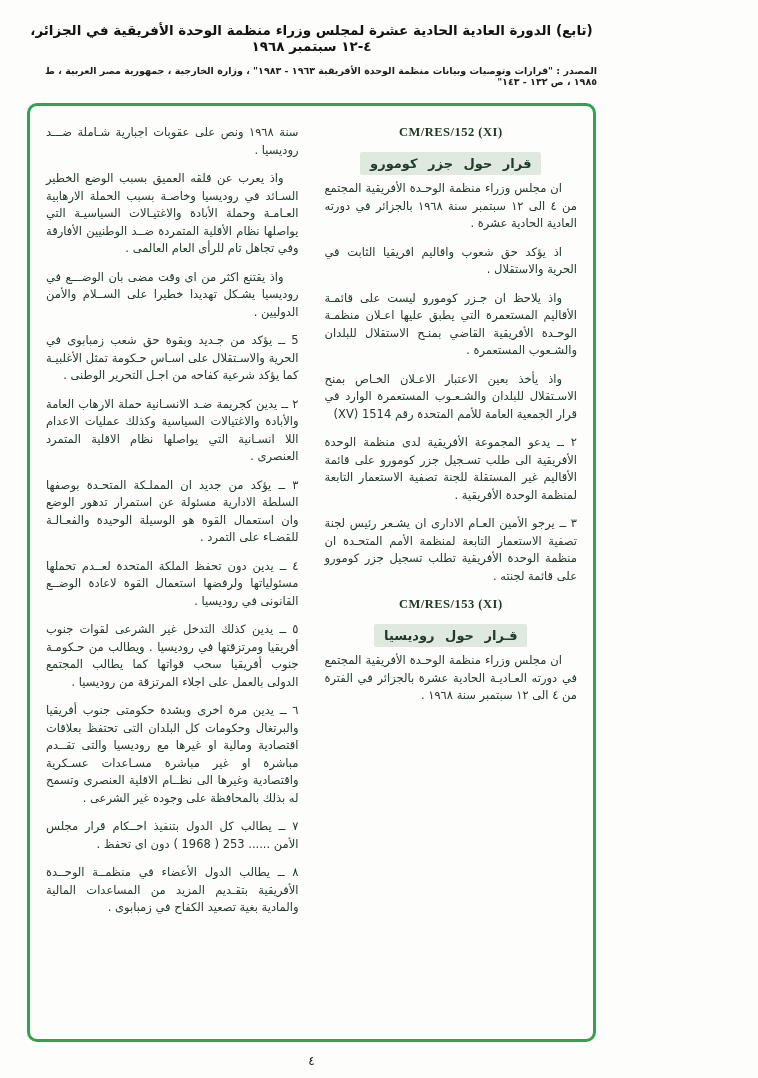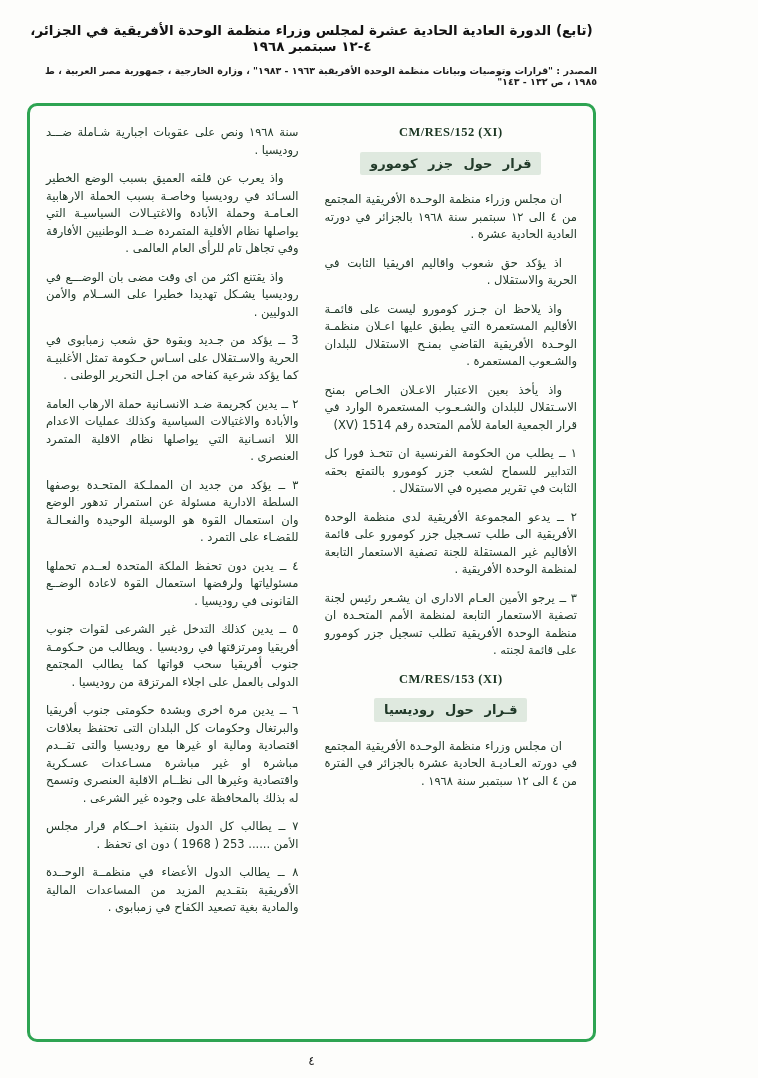--- a/index.html
+++ b/index.html
@@ -41,21 +41,21 @@
     direction:ltr;text-align:center;
     font-family:"Liberation Serif",serif;
     font-weight:bold;font-size:12.5px;letter-spacing:0.5px;
     color:#1b3622;margin-bottom:10px;
   }
   .res-code.second{margin-top:8px;}
   .res-title{
     text-align:center;font-weight:bold;font-size:13px;
     word-spacing:6px;
     background:var(--title-highlight);
-    width:fit-content;margin:0 auto 16px auto;
+    width:fit-content;margin:0 auto 5px auto;
     padding:3px 10px;border-radius:2px;
   }
   .para{margin-bottom:11px;text-indent:15px;}
   .para.num{text-indent:0;}
   .para.noindent{text-indent:0;}
   .page-number{
     position:absolute;bottom:10px;left:0;right:0;
     text-align:center;font-size:12px;color:#1c1c1c;
   }
 </style>
@@ -72,34 +72,33 @@
   <div class="frame">
     <div class="columns">
 
       <div class="col">
         <div class="res-code">CM/RES/152 (XI)</div>
         <div class="res-title">قرار حول جزر كومورو</div>
         <p class="para">ان مجلس وزراء منظمة الوحـدة الأفريقية المجتمع من ٤ الى ١٢ سبتمبر سنة ١٩٦٨ بالجزائر في دورته العادية الحادية عشرة .</p>
         <p class="para">اذ يؤكد حق شعوب واقاليم افريقيا الثابت في الحرية والاستقلال .</p>
         <p class="para">واذ يلاحظ ان جـزر كومورو ليست على قائمـة الأقاليم المستعمرة التي يطبق عليها اعـلان منظمـة الوحـدة الأفريقية القاضي بمنـح الاستقلال للبلدان والشـعوب المستعمرة .</p>
         <p class="para">واذ يأخذ بعين الاعتبار الاعـلان الخـاص بمنح الاسـتقلال للبلدان والشـعـوب المستعمرة الوارد في قرار الجمعية العامة للأمم المتحدة رقم 1514 (XV)</p>
-        <p class="para num">١ ــ يطلب من الحكومة الفرنسية ان تتخـذ فورا كل التدابير للسماح لشعب جزر كومورو بالتمتع بحقه الثابت في تقرير مصيره في الاستقلال .</p>
         <p class="para num">٢ ــ يدعو المجموعة الأفريقية لدى منظمة الوحدة الأفريقية الى طلب تسـجيل جزر كومورو على قائمة الأقاليم غير المستقلة للجنة تصفية الاستعمار التابعة لمنظمة الوحدة الأفريقية .</p>
         <p class="para num">٣ ــ يرجو الأمين العـام الادارى ان يشـعر رئيس لجنة تصفية الاستعمار التابعة لمنظمة الأمم المتحـدة ان منظمة الوحدة الأفريقية تطلب تسجيل جزر كومورو على قائمة لجنته .</p>
 
         <div class="res-code second">CM/RES/153 (XI)</div>
         <div class="res-title">قـرار حول روديسيا</div>
         <p class="para">ان مجلس وزراء منظمة الوحـدة الأفريقية المجتمع في دورته العـاديـة الحادية عشرة بالجزائر في الفترة من ٤ الى ١٢ سبتمبر سنة ١٩٦٨ .</p>
       </div>
 
       <div class="col">
         <p class="para noindent">سنة ١٩٦٨ ونص على عقوبات اجبارية شـاملة ضـــد روديسيا .</p>
         <p class="para">واذ يعرب عن قلقه العميق بسبب الوضع الخطير السـائد في روديسيا وخاصـة بسبب الحملة الارهابية العـامـة وحملة الأبادة والاغتيـالات السياسيـة التي يواصلها نظام الأقلية المتمردة ضــد الوطنيين الأفارقة وفي تجاهل تام للرأى العام العالمى .</p>
         <p class="para">واذ يقتنع اكثر من اى وقت مضى بان الوضـــع في روديسيا يشـكل تهديدا خطيرا على الســلام والأمن الدوليين .</p>
-        <p class="para num">3 ــ يؤكد من جـديد وبقوة حق شعب زمبابوى في الحرية والاسـتقلال على اسـاس حـكومة تمثل الأغلبيـة كما يؤكد شرعية كفاحه من اجـل التحرير الوطنى .</p>
+        <p class="para num">5 ــ يؤكد من جـديد وبقوة حق شعب زمبابوى في الحرية والاسـتقلال على اسـاس حـكومة تمثل الأغلبيـة كما يؤكد شرعية كفاحه من اجـل التحرير الوطنى .</p>
         <p class="para num">٢ ــ يدين كجريمة ضـد الانسـانية حملة الارهاب العامة والأبادة والاغتيالات السياسية وكذلك عمليات الاعدام اللا انسـانية التي يواصلها نظام الاقلية المتمرد العنصرى .</p>
         <p class="para num">٣ ــ يؤكد من جديد ان المملـكة المتحـدة بوصفها السلطة الادارية مسئولة عن استمرار تدهور الوضع وان استعمال القوة هو الوسيلة الوحيدة والفعـالـة للقضـاء على التمرد .</p>
         <p class="para num">٤ ــ يدين دون تحفظ الملكة المتحدة لعــدم تحملها مسئولياتها ولرفضها استعمال القوة لاعادة الوضــع القانونى في روديسيا .</p>
         <p class="para num">٥ ــ يدين كذلك التدخل غير الشرعى لقوات جنوب أفريقيا ومرتزقتها في روديسيا . ويطالب من حـكومـة جنوب أفريقيا سحب قواتها كما يطالب المجتمع الدولى بالعمل على اجلاء المرتزقة من روديسيا .</p>
         <p class="para num">٦ ــ يدين مرة اخرى وبشدة حكومتى جنوب أفريقيا والبرتغال وحكومات كل البلدان التى تحتفظ بعلاقات اقتصادية ومالية او غيرها مع روديسيا والتى تقــدم مباشرة او غير مباشرة مسـاعدات عسـكرية واقتصادية وغيرها الى نظــام الاقلية العنصرى وتسمح له بذلك بالمحافظة على وجوده غير الشرعى .</p>
         <p class="para num">٧ ــ يطالب كل الدول بتنفيذ احــكام قرار مجلس الأمن ...... 253 ( 1968 ) دون اى تحفظ .</p>
         <p class="para num">٨ ــ يطالب الدول الأعضاء في منظمــة الوحــدة الأفريقية بتقـديم المزيد من المساعدات المالية والمادية بغية تصعيد الكفاح في زمبابوى .</p>
       </div>
 
     </div>

